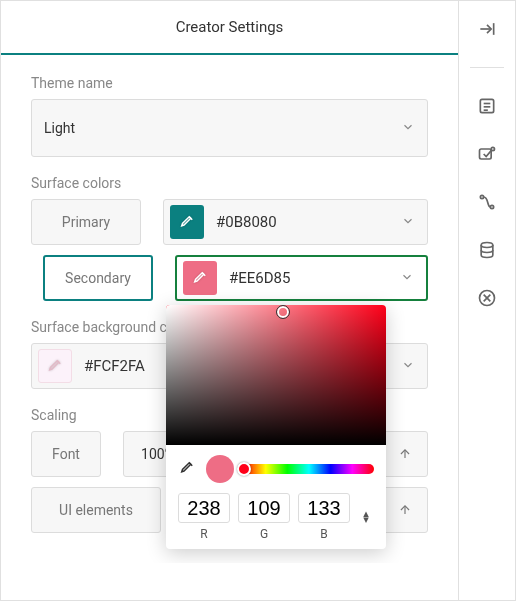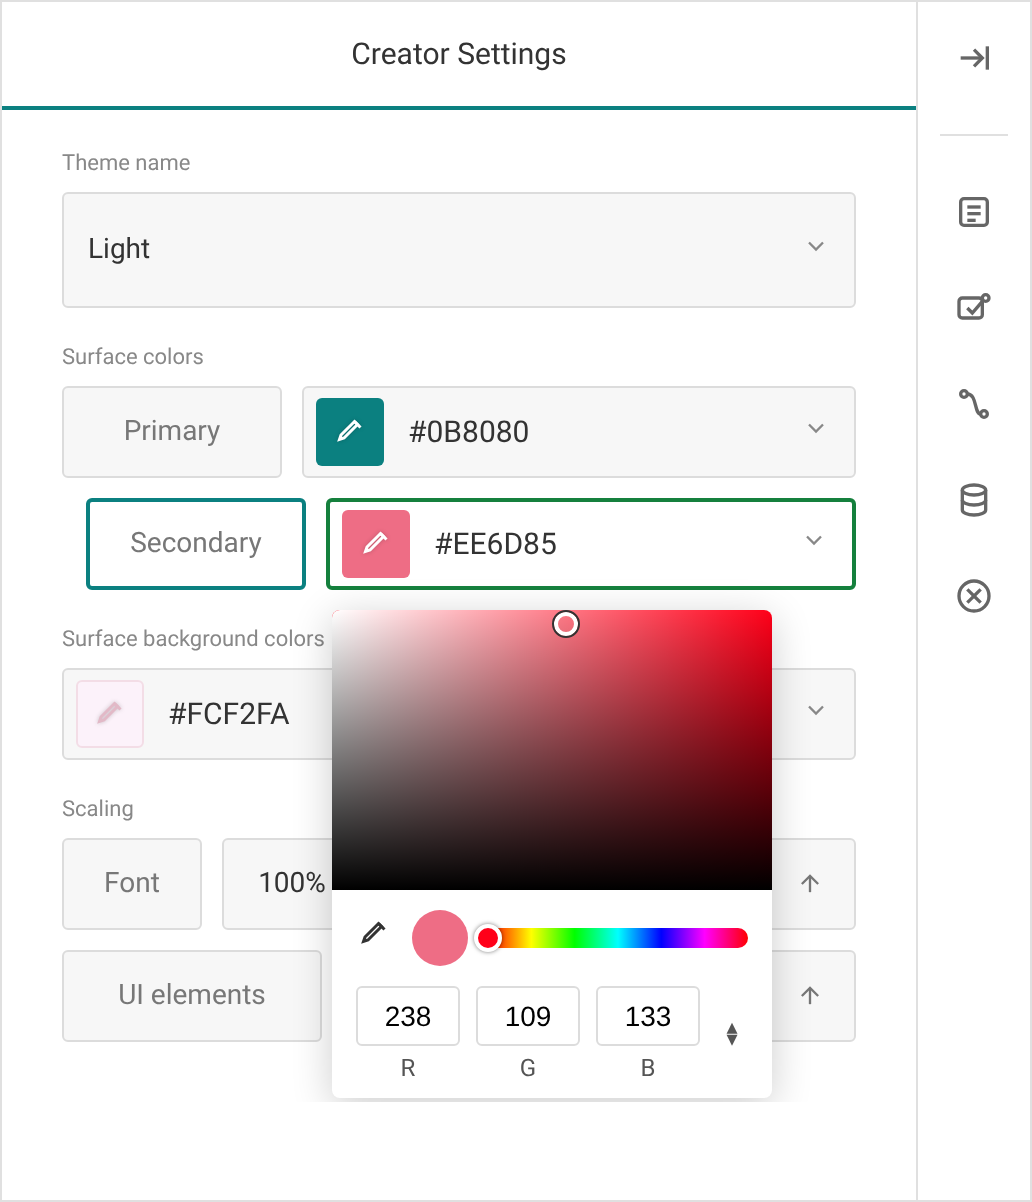--- a/index.html
+++ b/index.html
@@ -1,26 +1,26 @@
 <!DOCTYPE html>
 <html><head>
 <meta charset="utf-8">
 <style>
   * { box-sizing: border-box; margin: 0; padding: 0; }
   html, body { width: 516px; height: 601px; font-family: -apple-system, BlinkMacSystemFont, "Segoe UI", Roboto, sans-serif; font-size: 14px; color: #333; background: #fff; overflow: hidden; }
   .app { display: flex; width: 516px; height: 601px; border: 1px solid #e0e0e0; }
   .main { flex: 1; display: flex; flex-direction: column; border-right: 1px solid #e0e0e0; }
   .header { height: 54px; display: flex; align-items: center; justify-content: center; border-bottom: 2px solid #0b8080; font-size: 15px; color: #333; text-align: right; }
   .content { padding: 20px 30px; overflow: hidden; position: relative; }
-  .section-label { color: #888; font-size: 11px; margin-bottom: 8px; margin-top: 18px; }
+  .section-label { color: #888; font-size: 14px; margin-bottom: 8px; margin-top: 18px; }
   .section-label:first-child { margin-top: 0; }
   .dropdown { display: flex; align-items: center; height: 58px; background: #f7f7f7; border: 1px solid #dcdcdc; border-radius: 3px; padding: 0 12px; cursor: pointer; }
   .dropdown-label { flex: 1; color: #333; }
   .chevron { color: #888; }
-  .row { display: flex; gap: 10px; margin-bottom: 10px; }
+  .row { display: flex; gap: 22px; margin-bottom: 10px; }
   .label-box { display: flex; align-items: center; justify-content: center; width: 110px; height: 46px; background: #f7f7f7; border: 1px solid #dcdcdc; border-radius: 3px; color: #777; }
   .color-field { flex: 1; display: flex; align-items: center; height: 46px; background: #f7f7f7; border: 1px solid #dcdcdc; border-radius: 3px; padding: 0 12px 0 6px; gap: 12px; cursor: pointer; }
   .color-field.active { border: 2px solid #15803d; background: #fff; }
   .swatch { width: 34px; height: 34px; border-radius: 3px; display: flex; align-items: center; justify-content: center; }
   .swatch svg { filter: drop-shadow(0 0 1px rgba(0,0,0,0.2)); }
   .hex-text { flex: 1; color: #333; font-size: 15px; }
   .arrow-btn { width: 46px; height: 46px; display: flex; align-items: center; justify-content: center; background: #f7f7f7; border: 1px solid #dcdcdc; border-radius: 3px; color: #777; cursor: pointer; }
   .light-swatch { border: 1px solid #f3dde6; }
   .light-swatch svg path { stroke: #e2b9c7; }
 
@@ -56,21 +56,21 @@
   }
   .picker-controls { padding: 10px 12px 8px; }
   .picker-row1 { display: flex; align-items: center; gap: 10px; margin-bottom: 10px; }
   .eyedrop-icon { color: #333; cursor: pointer; }
   .circle-swatch { width: 28px; height: 28px; border-radius: 50%; }
   .hue-wrap { flex:1; position: relative; height: 10px; }
   .hue-bar { width: 100%; height: 10px; border-radius: 5px; background: linear-gradient(to right, #f00, #ff0, #0f0, #0ff, #00f, #f0f, #f00); }
   .hue-cursor { position:absolute; top:50%; left:0%; width:14px; height:14px; border-radius:50%; background:#ff0019; border:2px solid #fff; box-shadow:0 0 2px rgba(0,0,0,0.5); transform:translate(-50%,-50%);}
   .rgb-row { display: flex; gap: 8px; align-items: center; }
   .rgb-col { flex: 1; text-align: center; }
-  .rgb-input { width: 100%; height: 30px; text-align: center; border: 1px solid #dcdcdc; border-radius: 3px; font-size: 14px; }
+  .rgb-input { width: 100%; height: 30px; text-align: center; border: 1px solid #dcdcdc; border-radius: 3px; font-size: 20px; }
   .rgb-label { font-size: 12px; color: #555; margin-top: 4px; }
   .mode-toggle { width: 16px; color: #555; cursor: pointer; font-size: 11px; line-height: 6px; text-align: center; }
 
   .sidebar { width: 56px; display: flex; flex-direction: column; align-items: center; padding-top: 16px; gap: 24px; }
   .side-btn { width: 24px; height: 24px; display:flex; align-items:center; justify-content:center; color:#666; cursor:pointer; }
   .side-btn svg { width: 20px; height: 20px; }
   .divider { width: 60%; border-top: 1px solid #e0e0e0; margin: 2px 0; }
 </style>
 </head>
 <body>

